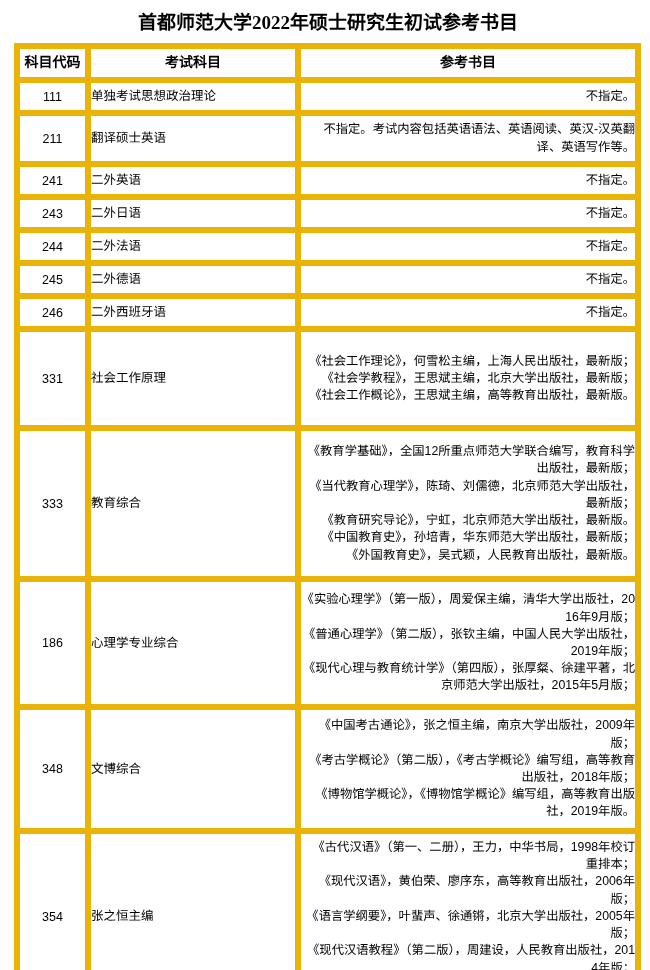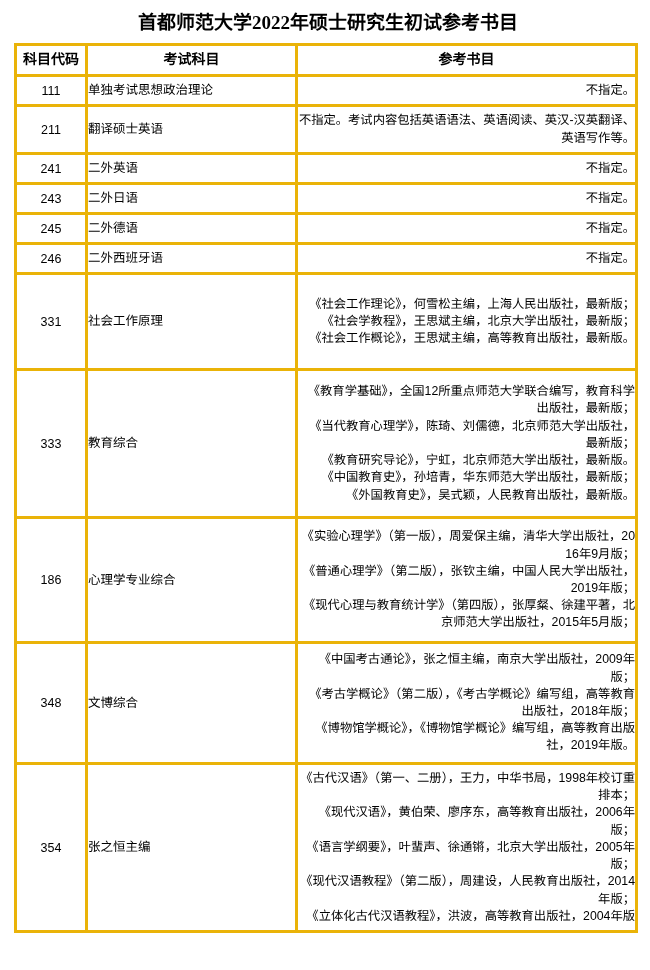--- a/index.html
+++ b/index.html
@@ -45,21 +45,21 @@
     table-layout: fixed;
     width: 621px;
     border: 2px solid #000000;
   }
   table.booklist col.c-code  { width: 71px;  }
   table.booklist col.c-subj  { width: 210px; }
   table.booklist col.c-books { width: 340px; }
 
   table.booklist th,
   table.booklist td {
-    border: 3px solid #eab308;
+    border: 6px solid #eab308;
     vertical-align: middle;
     padding: 0;
   }
   thead th {
     border-bottom: 2px solid #000000;
   }
   table.booklist thead th {
     font-family: "Liberation Serif", "DejaVu Serif", serif;
     font-weight: bold;
     font-size: 14px;
@@ -145,20 +145,25 @@
         <tr class="r241 short">
           <td class="code">241</td>
           <td class="subject">二外英语</td>
           <td class="books">不指定。</td>
         </tr>
         <tr class="r243 short">
           <td class="code">243</td>
           <td class="subject">二外日语</td>
           <td class="books">不指定。</td>
         </tr>
+        <tr class="r244 short">
+          <td class="code">244</td>
+          <td class="subject">二外法语</td>
+          <td class="books">不指定。</td>
+        </tr>
         <tr class="r245 short">
           <td class="code">245</td>
           <td class="subject">二外德语</td>
           <td class="books">不指定。</td>
         </tr>
         <tr class="r246 short">
           <td class="code">246</td>
           <td class="subject">二外西班牙语</td>
           <td class="books">不指定。</td>
         </tr>

